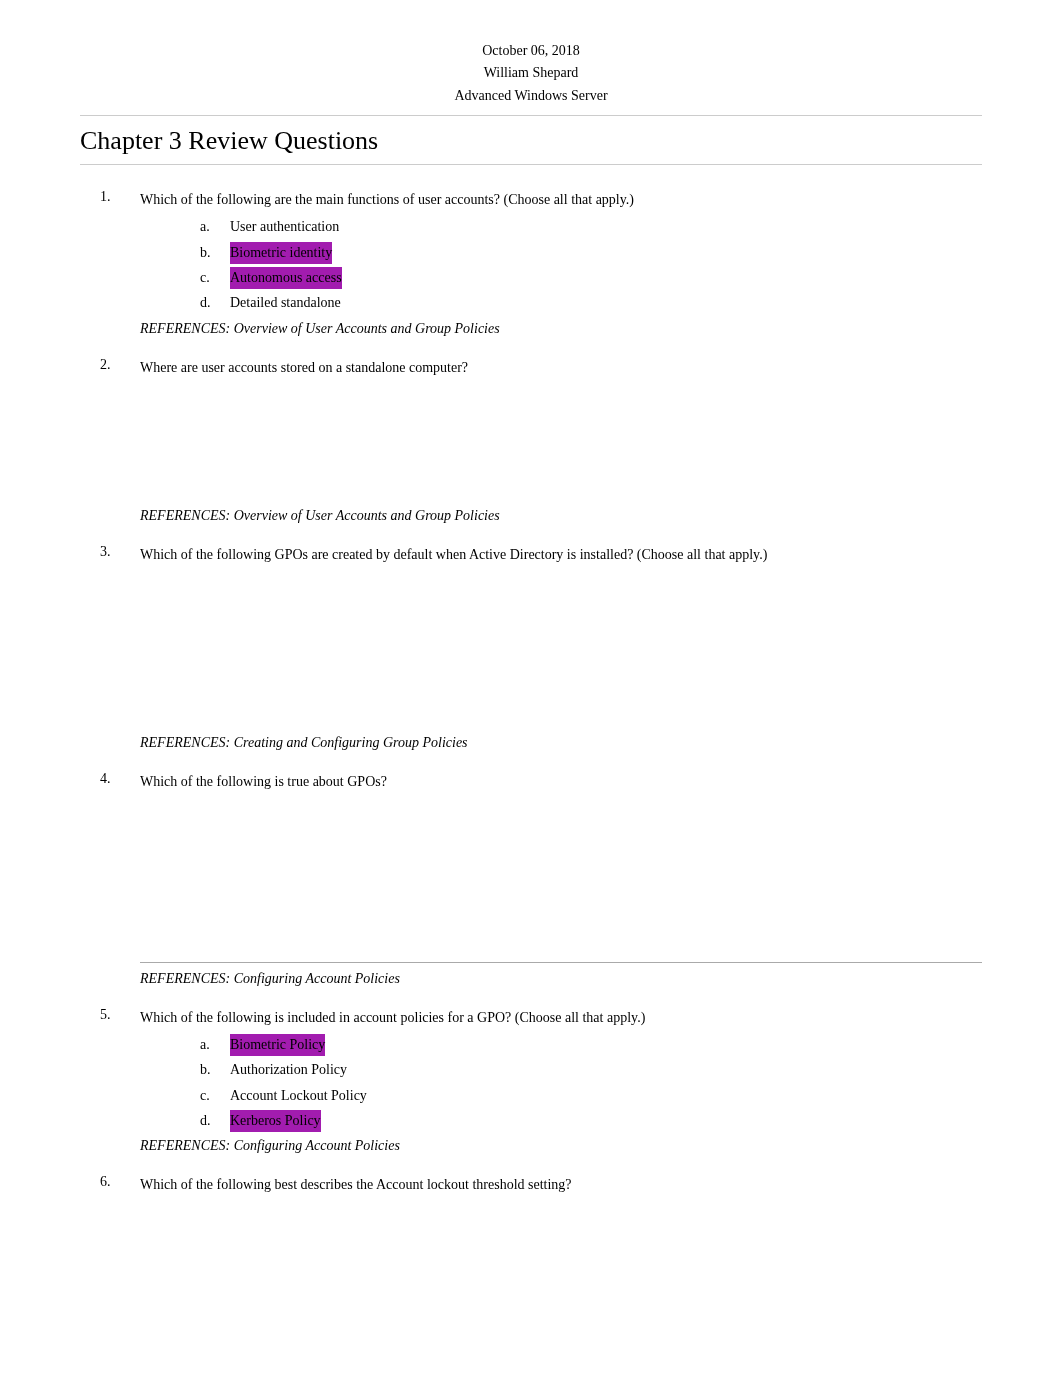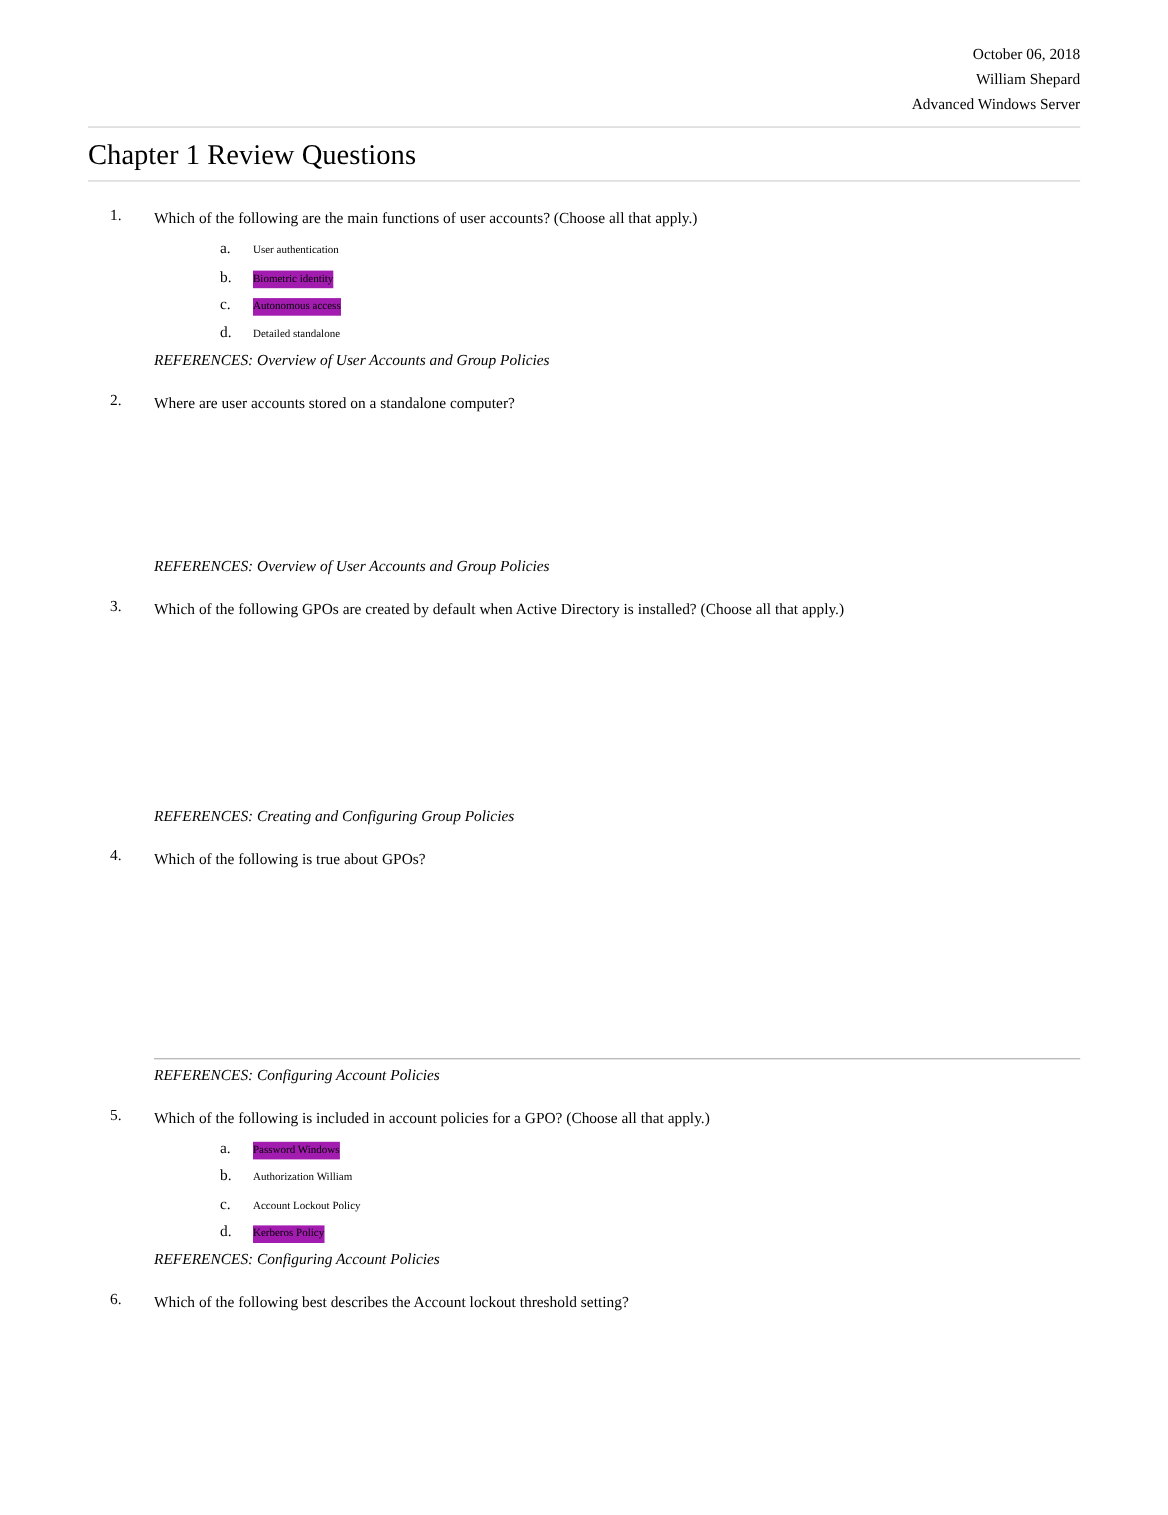--- a/index.html
+++ b/index.html
@@ -19,21 +19,21 @@
 
     .page {
       width: 1062px;
       min-height: 1377px;
       padding: 40px 80px 60px 80px;
       background: #ffffff;
       position: relative;
     }
 
     .header {
-      text-align: right;
+      text-align: center;
       padding-bottom: 8px;
       border-bottom: 1px solid #cccccc;
     }
 
     .header-line {
       font-size: 14px;
       line-height: 1.6;
     }
 
     .chapter-title {
@@ -63,21 +63,21 @@
       font-size: 14px;
       line-height: 1.6;
     }
 
     .answer-letter {
       min-width: 30px;
       font-size: 14px;
     }
 
     .answer-text {
-      font-size: 10px;
+      font-size: 14px;
     }
 
     .highlight-yellow {
       background-color: #a21caf;
     }
 
     .references {
       margin-left: 60px;
       font-size: 14px;
       margin-top: 4px;
@@ -113,21 +113,21 @@
 <body>
 
 <div class="page">
 
   <div class="header">
     <div class="header-line">October 06, 2018</div>
     <div class="header-line">William Shepard</div>
     <div class="header-line">Advanced Windows Server</div>
   </div>
 
-  <h1 class="chapter-title">Chapter 1 Review Questions</h1>
+  <h1 class="chapter-title">Chapter 3 Review Questions</h1>
 
   <div class="question-block">
     <div class="question-row">
       <span class="q-num">1.</span>
       <span class="q-content">Which of the following are the main functions of user accounts? (Choose all that apply.)</span>
     </div>
     <div class="answer-list">
       <div class="answer-item">
         <span class="answer-letter">a.</span>
         <span class="answer-text">User authentication</span>
@@ -177,25 +177,25 @@
   </div>
 
   <div class="question-block">
     <div class="question-row">
       <span class="q-num">5.</span>
       <span class="q-content">Which of the following is included in account policies for a GPO? (Choose all that apply.)</span>
     </div>
     <div class="answer-list">
       <div class="answer-item">
         <span class="answer-letter">a.</span>
-        <span class="answer-text highlight-yellow">Password Windows</span>
+        <span class="answer-text highlight-yellow">Biometric Policy</span>
       </div>
       <div class="answer-item">
         <span class="answer-letter">b.</span>
-        <span class="answer-text">Authorization William</span>
+        <span class="answer-text">Authorization Policy</span>
       </div>
       <div class="answer-item">
         <span class="answer-letter">c.</span>
         <span class="answer-text">Account Lockout Policy</span>
       </div>
       <div class="answer-item">
         <span class="answer-letter">d.</span>
         <span class="answer-text highlight-yellow">Kerberos Policy</span>
       </div>
     </div>

